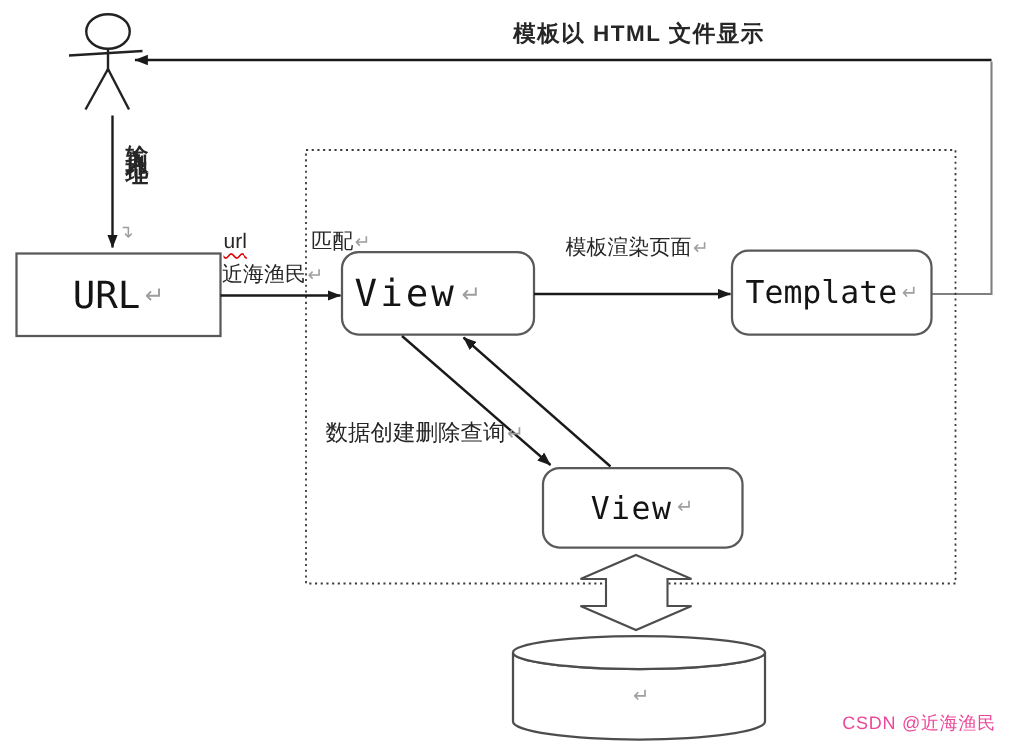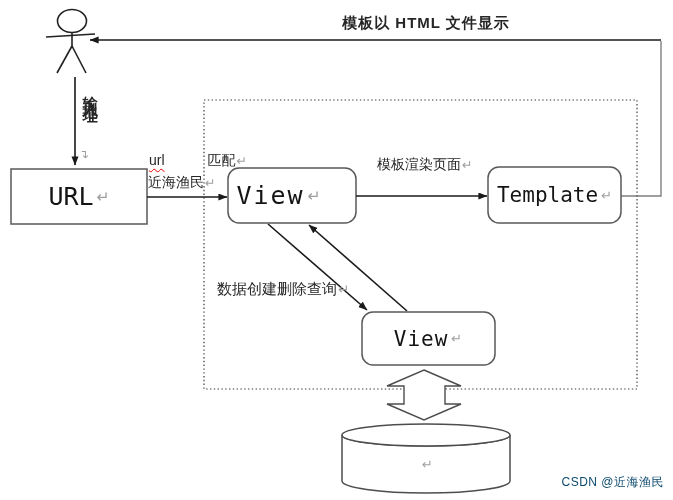--- a/index.html
+++ b/index.html
@@ -14,21 +14,21 @@
   .node-label {
     position:absolute; display:flex; align-items:center; justify-content:center;
     font-family:"DejaVu Sans Mono","Liberation Mono",monospace; color:#141414; white-space:nowrap;
   }
   .ret { color:#9e9e9e; font-family:"DejaVu Sans",sans-serif; font-weight:400; }
   .node-label .ret { font-size:0.62em; margin-left:3px; }
   .lbl .ret { font-size:0.9em; margin-left:1px; }
   .wavy { text-decoration:underline; text-decoration-style:wavy; text-decoration-color:#e00000; text-decoration-thickness:1px; text-underline-offset:3px; }
   .vtext { writing-mode:vertical-rl; text-orientation:upright; letter-spacing:4px; font-size:15px; font-weight:600; }
   .rot-ret { transform:rotate(-90deg); font-size:12px; }
-  .watermark { color:#0c4a6e; font-size:12px; letter-spacing:0.5px; }
+  .watermark { color:#ec4899; font-size:12px; letter-spacing:0.5px; }
 </style>
 </head>
 <body>
 
 <div class="canvas">
 
   <svg class="layer" viewBox="0 0 673 500">
     <defs>
       <marker id="ah" markerWidth="10" markerHeight="8" refX="8.6" refY="3.5" orient="auto" markerUnits="userSpaceOnUse">
         <path d="M0,0 L9,3.5 L0,7 Z" fill="#1a1a1a"></path>

